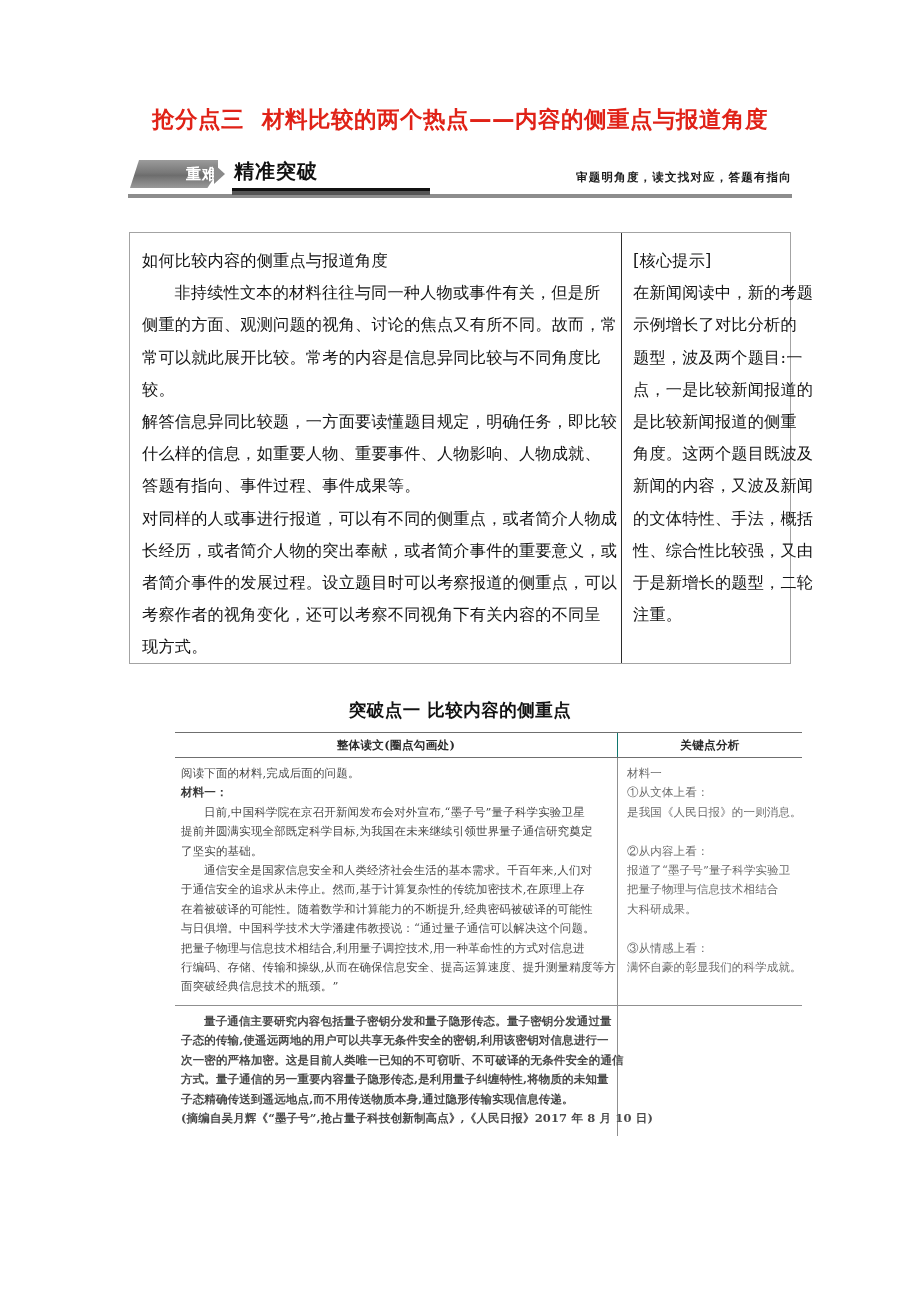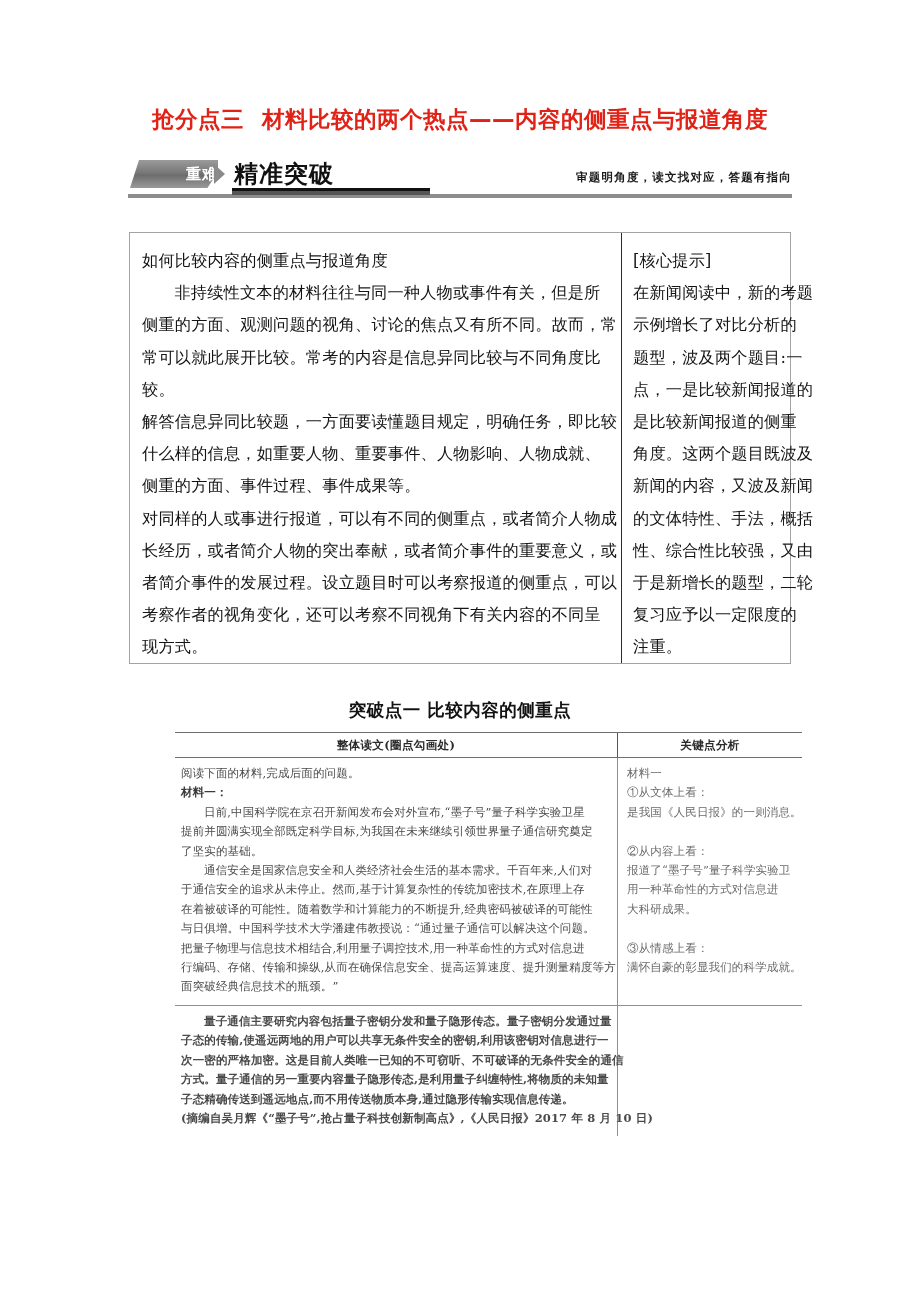--- a/index.html
+++ b/index.html
@@ -70,21 +70,21 @@
     width: 0; height: 0;
     border-top: 10px solid transparent;
     border-bottom: 10px solid transparent;
     border-left: 11px solid #8a8a8a;
   }
   .banner-heading {
     position: absolute;
     left: 106px;
     top: 0px;
     font-family: "DejaVu Sans", "Liberation Sans", sans-serif;
-    font-size: 24px;
+    font-size: 20px;
     font-weight: bold;
     color: #111;
     letter-spacing: 1px;
   }
   .banner-sub {
     position: absolute;
     right: 0;
     top: 12px;
     font-family: "DejaVu Sans", "Liberation Sans", sans-serif;
     font-size: 11.5px;
@@ -248,40 +248,39 @@
 
   <div class="infobox">
     <div class="infobox-left">
       <div class="ib-line">如何比较内容的侧重点与报道角度</div>
       <div class="ib-line indent">非持续性文本的材料往往与同一种人物或事件有关，但是所</div>
       <div class="ib-line">侧重的方面、观测问题的视角、讨论的焦点又有所不同。故而，常</div>
       <div class="ib-line">常可以就此展开比较。常考的内容是信息异同比较与不同角度比</div>
       <div class="ib-line">较。</div>
       <div class="ib-line">解答信息异同比较题，一方面要读懂题目规定，明确任务，即比较</div>
       <div class="ib-line">什么样的信息，如重要人物、重要事件、人物影响、人物成就、</div>
-      <div class="ib-line">侧重的方面、事件过程、事件成果等。</div>
+      <div class="ib-line">答题有指向、事件过程、事件成果等。</div>
       <div class="ib-line">对同样的人或事进行报道，可以有不同的侧重点，或者简介人物成</div>
       <div class="ib-line">长经历，或者简介人物的突出奉献，或者简介事件的重要意义，或</div>
       <div class="ib-line">者简介事件的发展过程。设立题目时可以考察报道的侧重点，可以</div>
       <div class="ib-line">考察作者的视角变化，还可以考察不同视角下有关内容的不同呈</div>
       <div class="ib-line">现方式。</div>
     </div>
     <div class="infobox-right">
       <div class="ib-rline">[核心提示]</div>
       <div class="ib-rline">在新闻阅读中，新的考题</div>
       <div class="ib-rline">示例增长了对比分析的</div>
       <div class="ib-rline">题型，波及两个题目:一</div>
       <div class="ib-rline">点，一是比较新闻报道的</div>
       <div class="ib-rline">是比较新闻报道的侧重</div>
       <div class="ib-rline">角度。这两个题目既波及</div>
       <div class="ib-rline">新闻的内容，又波及新闻</div>
       <div class="ib-rline">的文体特性、手法，概括</div>
       <div class="ib-rline">性、综合性比较强，又由</div>
       <div class="ib-rline">于是新增长的题型，二轮</div>
-      <div class="ib-rline">复习应予以一定限度的</div>
       <div class="ib-rline">注重。</div>
     </div>
   </div>
 
   <div class="bp-heading">突破点一  比较内容的侧重点</div>
 
   <div class="tbl">
     <div class="tbl-head">
       <div class="th th-1">整体读文(圈点勾画处)</div>
       <div class="th th-2">关键点分析</div>
@@ -302,21 +301,21 @@
         <div class="cn">行编码、存储、传输和操纵,从而在确保信息安全、提高运算速度、提升测量精度等方</div>
         <div class="cn">面突破经典信息技术的瓶颈。”</div>
       </div>
       <div class="td-2">
         <div class="cn-r">材料一</div>
         <div class="cn-r">①从文体上看：</div>
         <div class="cn-r">是我国《人民日报》的一则消息。</div>
         <div class="cn-r gap">&nbsp;</div>
         <div class="cn-r">②从内容上看：</div>
         <div class="cn-r">报道了“墨子号”量子科学实验卫</div>
-        <div class="cn-r">用一种革命性的方式对信息进</div>
+        <div class="cn-r">把量子物理与信息技术相结合</div>
         <div class="cn-r">大科研成果。</div>
         <div class="cn-r gap">&nbsp;</div>
         <div class="cn-r">③从情感上看：</div>
         <div class="cn-r">满怀自豪的彰显我们的科学成就。</div>
       </div>
     </div>
 
     <div class="tbl-row last">
       <div class="td-1">
         <div class="cn indent">量子通信主要研究内容包括量子密钥分发和量子隐形传态。量子密钥分发通过量</div>

